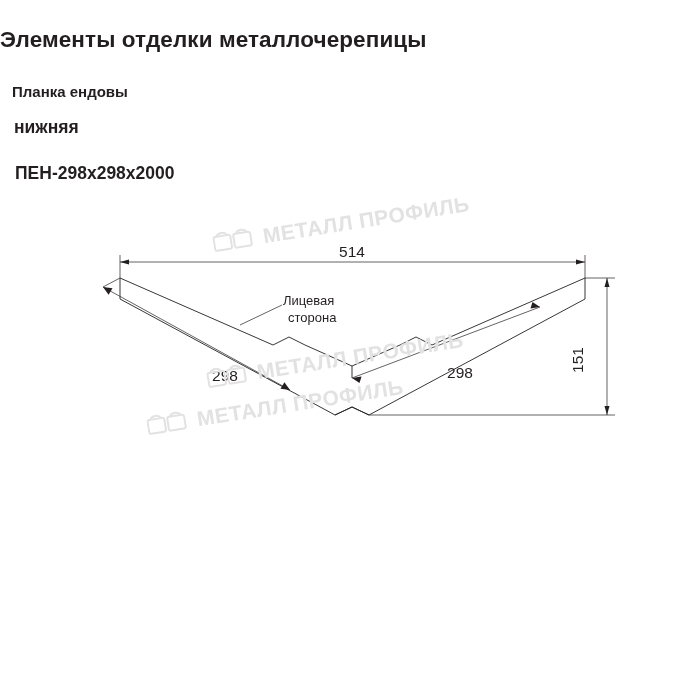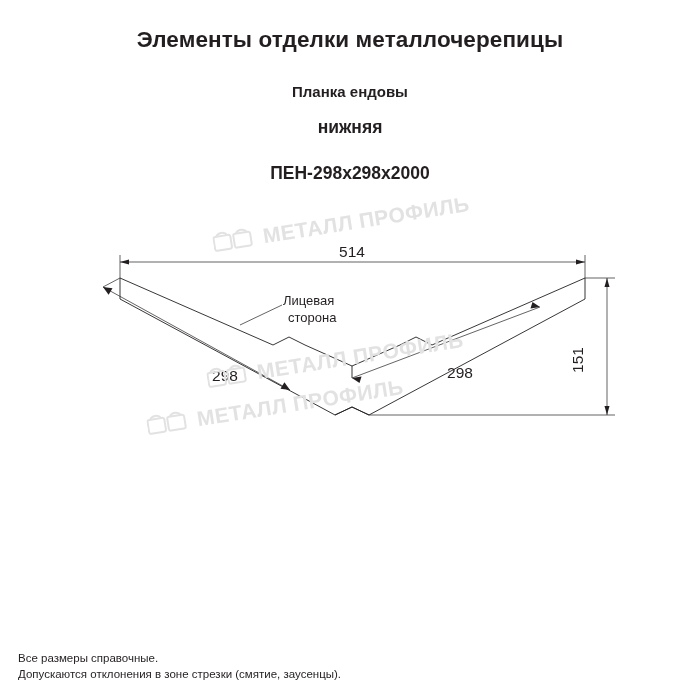--- a/index.html
+++ b/index.html
@@ -17,21 +17,21 @@
   }
   .page {
     position: absolute;
     inset: 0;
   }
   .title-block {
     position: absolute;
     top: 26px;
     left: 0;
     width: 700px;
-    text-align: center;
+    text-align: left;
   }
   .main-title {
     font-size: 22.5px;
     font-weight: bold;
     letter-spacing: 0.1px;
     line-height: 1.2;
     margin: 0;
   }
   .sub-title {
     margin: 12px;
@@ -43,20 +43,21 @@
     margin: 14px;
     font-size: 17.5px;
     font-weight: bold;
     line-height: 1.32;
   }
   .code-title {
     margin: 0;
     font-size: 17.5px;
     font-weight: bold;
     line-height: 1.4;
+    padding-left: 15px;
   }
   .spacer-1 { height: 17px; }
   .spacer-2 { height: 8px; }
 
   .drawing {
     position: absolute;
     top: 185px;
     left: 0;
     width: 584px;
     height: 330px;
@@ -201,18 +202,14 @@
           <rect x="1" y="5" width="17" height="14" rx="2"></rect>
           <rect x="21" y="5" width="17" height="14" rx="2"></rect>
           <path d="M4 5 C6 1, 13 1, 15 5"></path>
           <path d="M24 5 C26 1, 33 1, 35 5"></path>
         </g>
       </svg>
     </span>
     <span>МЕТАЛЛ ПРОФИЛЬ</span>
   </div>
 
-  <div class="footer">
-    <div>Все размеры справочные.</div>
-    <div>Допускаются отклонения в зоне стрезки (смятие, заусенцы).</div>
-  </div>
 
 </div>
 
 </body></html>

